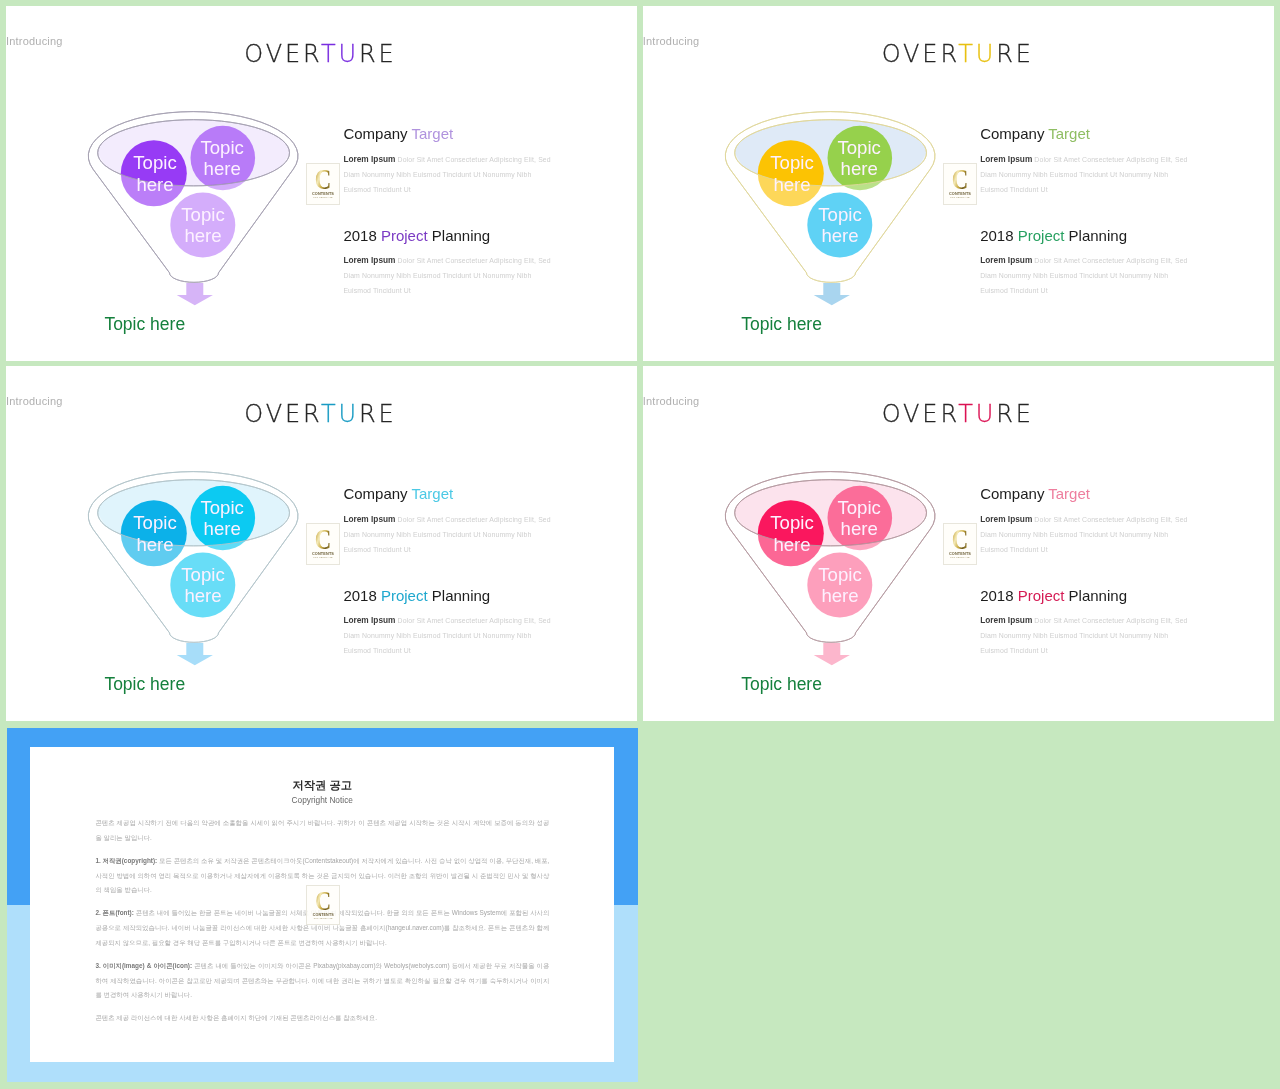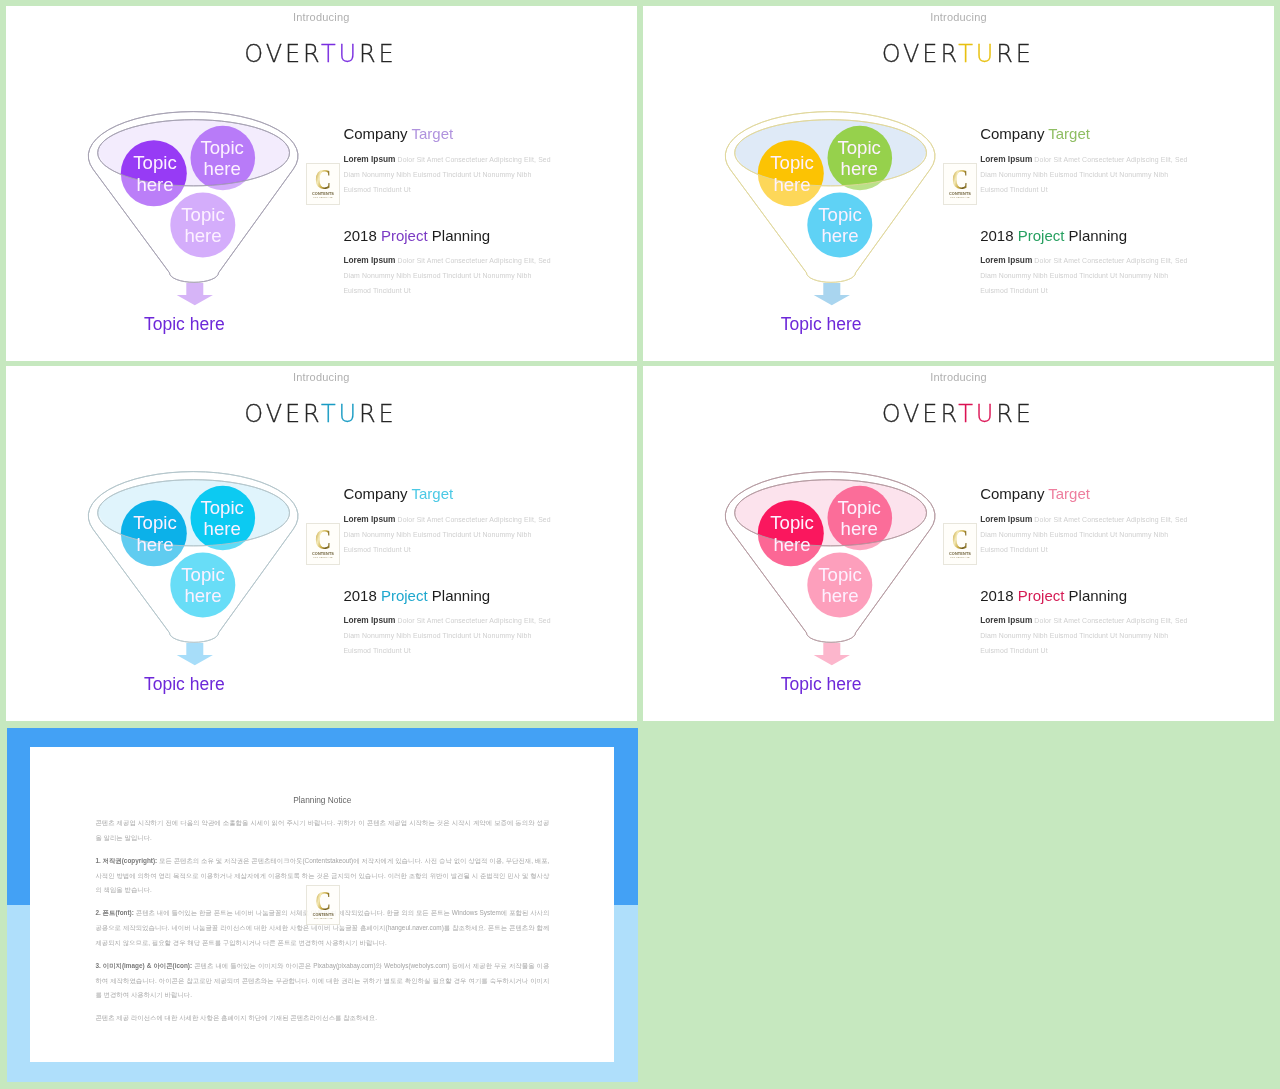--- a/index.html
+++ b/index.html
@@ -6,40 +6,40 @@
   html,body{margin:0;padding:0;}
   body{width:1280px;height:1089px;background:#c6e8bf;
        font-family:"Liberation Sans",sans-serif;overflow:hidden;position:relative;}
   .slide{position:absolute;background:#fff;overflow:hidden;}
   #s1{left:6px;top:6px;width:630.5px;height:355px;}
   #s2{left:642.8px;top:6px;width:631.5px;height:355px;}
   #s3{left:6px;top:366px;width:630.5px;height:355px;}
   #s4{left:642.8px;top:366px;width:631.5px;height:355px;}
 
   
-  .introducing{position:absolute;left:0;right:0;top:6px;line-height:11px;text-align:center;
+  .introducing{position:absolute;left:0;right:0;top:30px;line-height:11px;text-align:left;
       font-size:11px;color:#b0b0b0;letter-spacing:.2px;}
   .wordmark{position:absolute;left:0;right:0;top:37px;text-align:center;
       font-size:24px;font-weight:200;color:#262626;line-height:23px;
       font-family:"DejaVu Sans",sans-serif;letter-spacing:2.9px;text-indent:-1.5px;-webkit-text-stroke:.28px currentColor;}
 
   
   .txtcol{position:absolute;left:337.4px;top:123px;width:215px;}
   .blk-title{font-size:15px;font-weight:normal;color:#1d1d1d;line-height:10.2px;}
   .blk-body{margin-top:12.5px;font-size:6.9px;color:#cfcfcf;
       letter-spacing:.12px;white-space:nowrap;}
   .blk-body .bl{line-height:15px;}
   .blk-body b{color:#3c3c3c;font-weight:bold;font-size:8.3px;letter-spacing:0;}
   .blk2{margin-top:34px;}
 
   .logo{position:absolute;left:300.3px;top:157.4px;width:31.5px;height:39.5px;
       border:1px solid #e8e6dc;background:#fffefa;}
 
   .funwrap{position:absolute;left:0;top:0;width:100%;height:100%;padding-left:10px;}
-  .botlabel{position:absolute;text-align:center;font-size:17.5px;color:#6d28d9;line-height:17.5px;}
+  .botlabel{position:absolute;font-size:17.5px;color:#15803d;line-height:17.5px;}
 
   
   #s5{position:absolute;left:7px;top:728px;width:630.5px;height:353.6px;background:#43a1f5;}
   #s5 .lowerband{position:absolute;left:0;right:0;top:177px;bottom:0;background:#afdffb;}
   #s5 .paper{position:absolute;left:23.2px;top:19.1px;width:584.1px;height:315.3px;background:#fff;}
   .cr-title{position:absolute;left:0;right:0;top:32.3px;text-align:center;
       font-size:11.3px;font-weight:bold;color:#2f2f2f;line-height:12px;}
   .cr-sub{position:absolute;left:0;right:0;top:48.5px;text-align:center;
       font-size:8.3px;color:#666;line-height:9px;}
   .cr-body{position:absolute;left:65.2px;width:454px;top:69px;font-size:6.4px;
@@ -286,21 +286,22 @@
           <div class="bl">Diam Nonummy Nibh Euismod Tincidunt Ut Nonummy Nibh</div>
           <div class="bl">Euismod Tincidunt Ut</div>
         </div>
         </div>
     </div>
   </div>
 
 <div id="s5">
   <div class="lowerband"></div>
   <div class="paper">
-    <div class="cr-sub">Planning Notice</div>
+    <div class="cr-title">저작권 공고</div>
+    <div class="cr-sub">Copyright Notice</div>
     <div class="cr-body">
         <p>콘텐츠 제공업 시작하기 전에 다음의 약관에 소홀함을 시세이 읽어 주시기 바랍니다. 귀하가 이 콘텐츠 제공업 시작하는 것은 시작시 계약에 보증에 동의와 성공을 알리는 말입니다.</p>
         <p><b>1. 저작권(copyright):</b> 모든 콘텐츠의 소유 및 저작권은 콘텐츠테이크아웃(Contentstakeout)에 저작자에게 있습니다. 사전 승낙 없이 상업적 이용, 무단전재, 배포, 사적인 방법에 의하여 영리 목적으로 이용하거나 제삼자에게 이용하도록 하는 것은 금지되어 있습니다. 이러한 조항의 위반이 발견될 시 준법적인 민사 및 형사상의 책임을 받습니다.</p>
         <p><b>2. 폰트(font):</b> 콘텐츠 내에 들어있는 한글 폰트는 네이버 나눔글꼴의 서체로 만들어져 제작되었습니다. 한글 외의 모든 폰트는 Windows System에 포함된 사사의 공용으로 제작되었습니다. 네이버 나눔글꼴 라이선스에 대한 사세한 사항은 네이버 나눔글꼴 홈페이지(hangeul.naver.com)를 참조하세요. 폰트는 콘텐츠와 함께 제공되지 않으므로, 필요할 경우 해당 폰트를 구입하시거나 다른 폰트로 변경하여 사용하시기 바랍니다.</p>
         <p><b>3. 이미지(image) &amp; 아이콘(icon):</b> 콘텐츠 내에 들어있는 이미지와 아이콘은 Pixabay(pixabay.com)와 Webolys(webolys.com) 등에서 제공한 무료 저작물을 이용하여 제작하였습니다. 아이콘은 참고로만 제공되며 콘텐츠와는 무관합니다. 이에 대한 권리는 귀하가 별도로 확인하실 필요할 경우 여기를 숙두하시거나 이미지를 변경하여 사용하시기 바랍니다.</p>
         <p>콘텐츠 제공 라이선스에 대한 사세한 사항은 홈페이지 하단에 기재된 콘텐츠라이선스를 참조하세요.</p>
       </div>
   </div>
   <div class="cr-logo"><svg viewBox="0 0 31.5 39.5" width="32" height="38">
    <defs>

